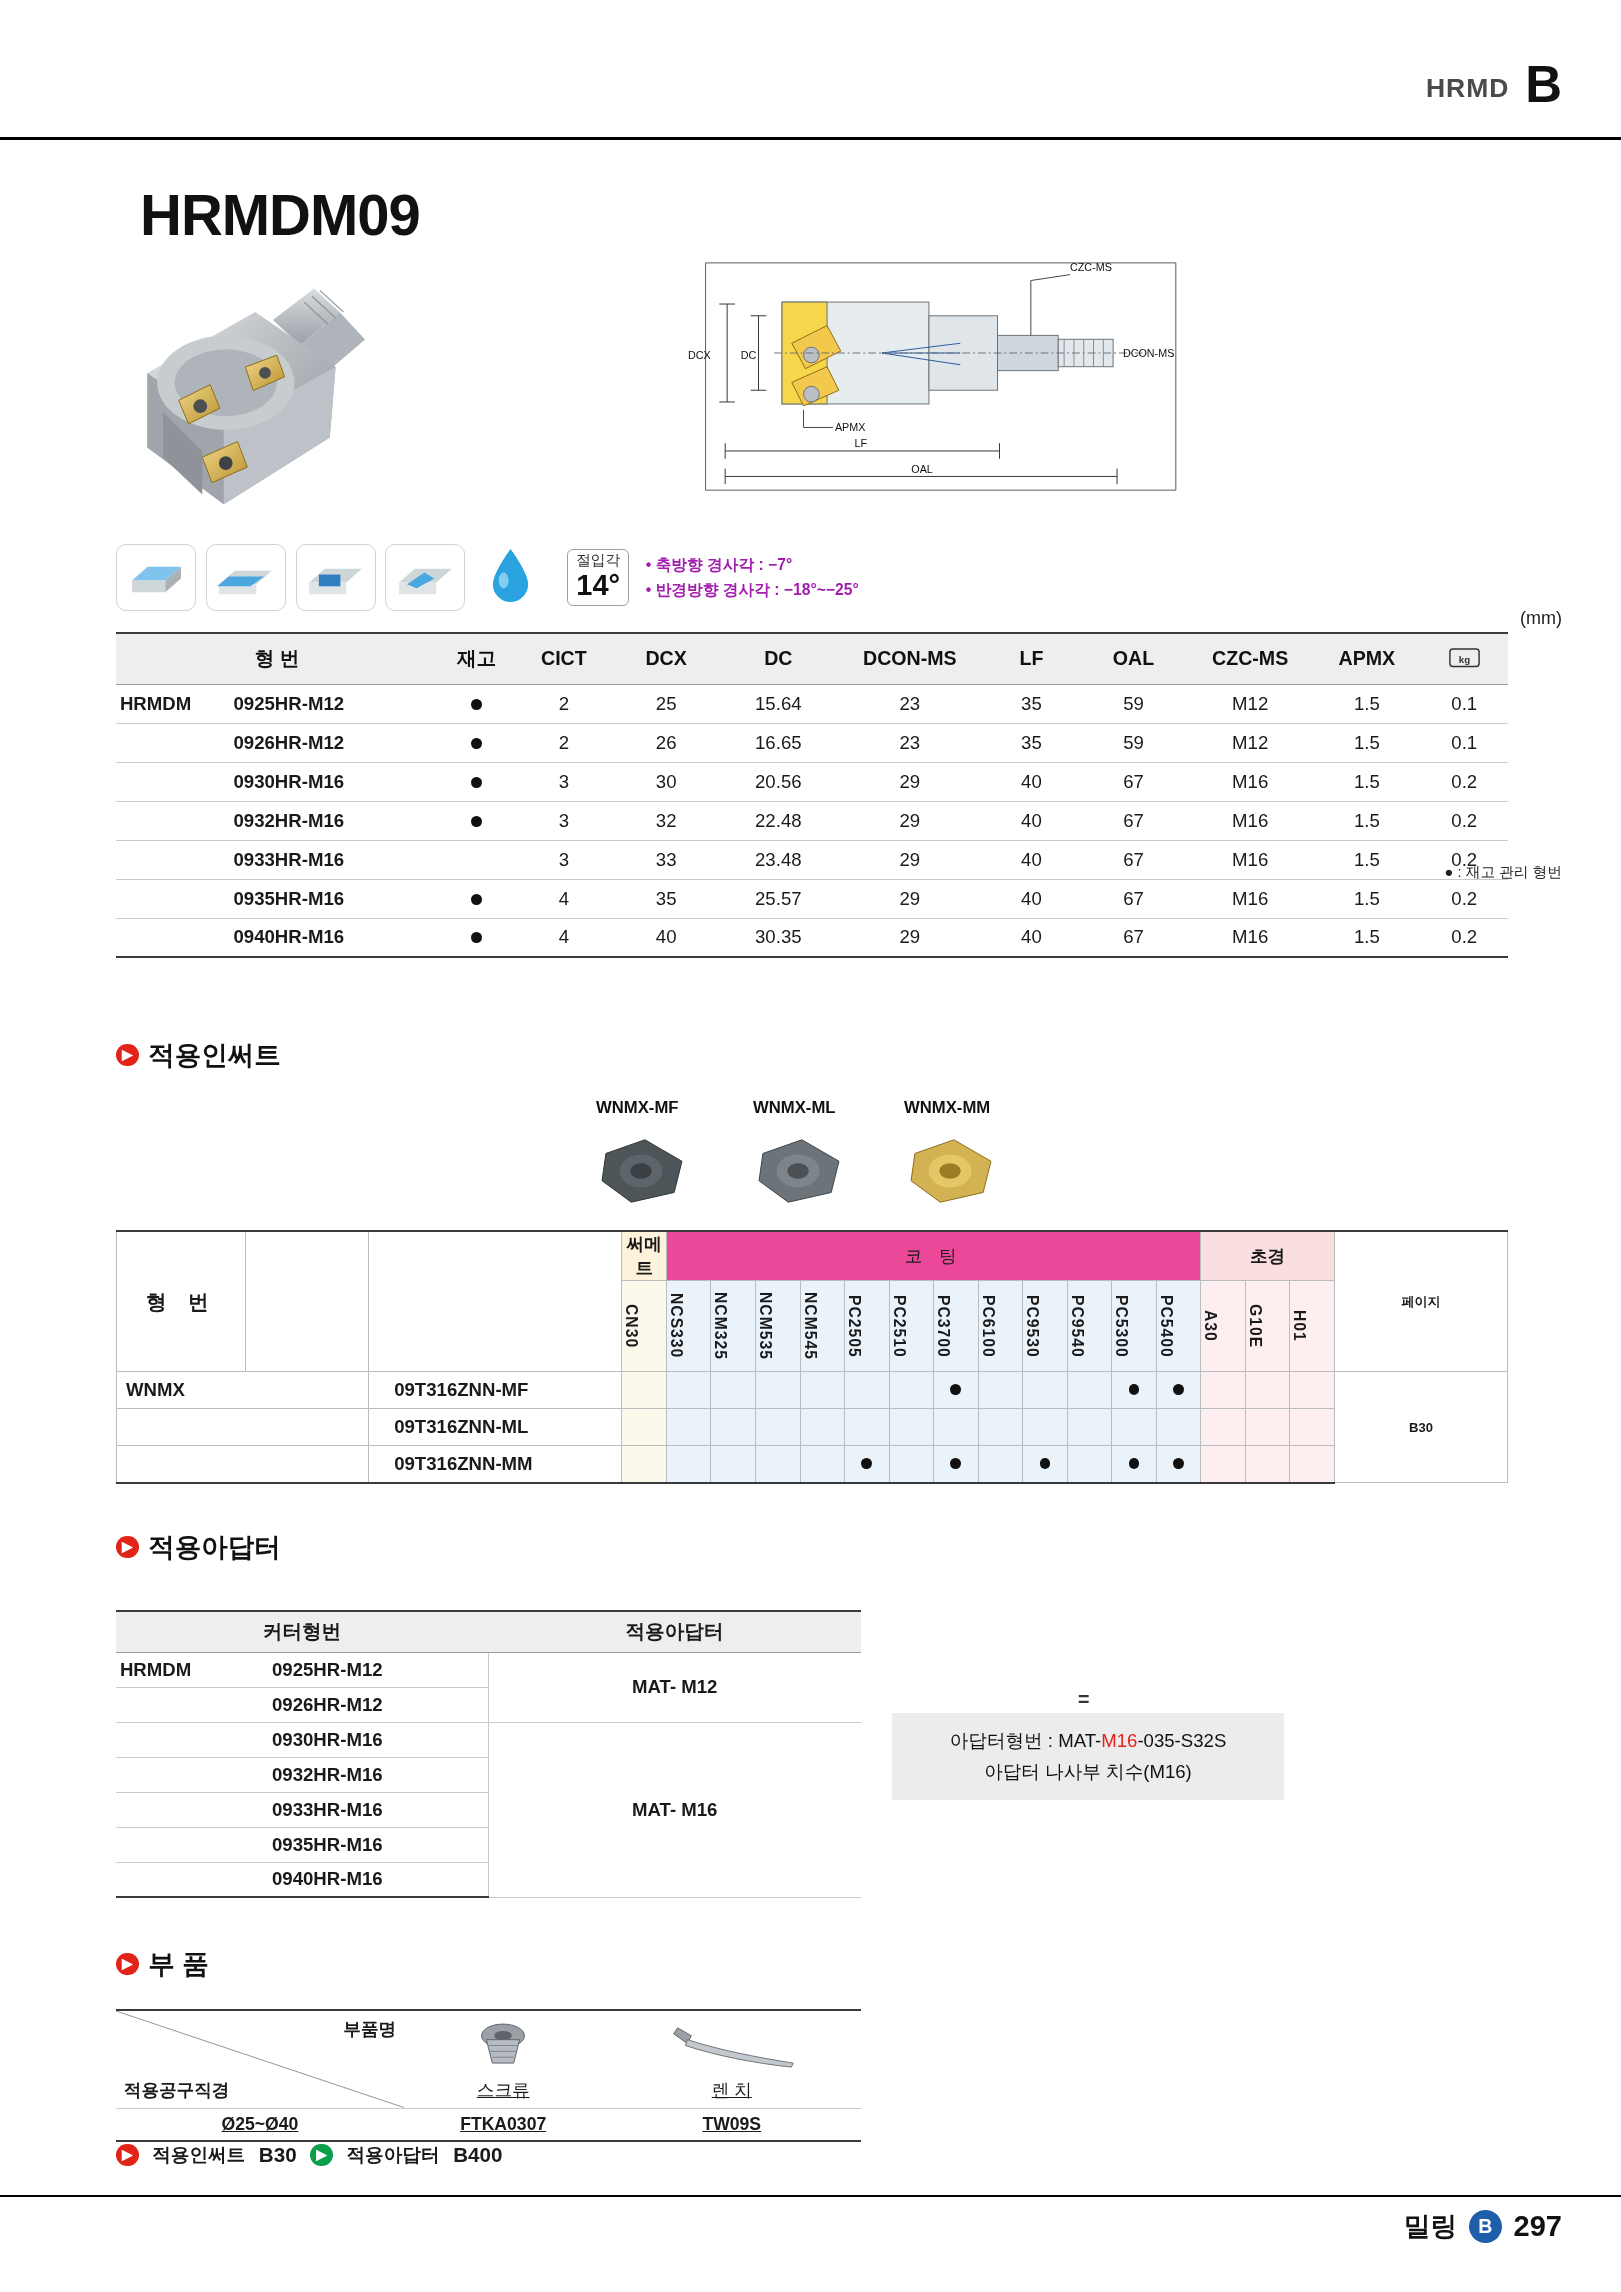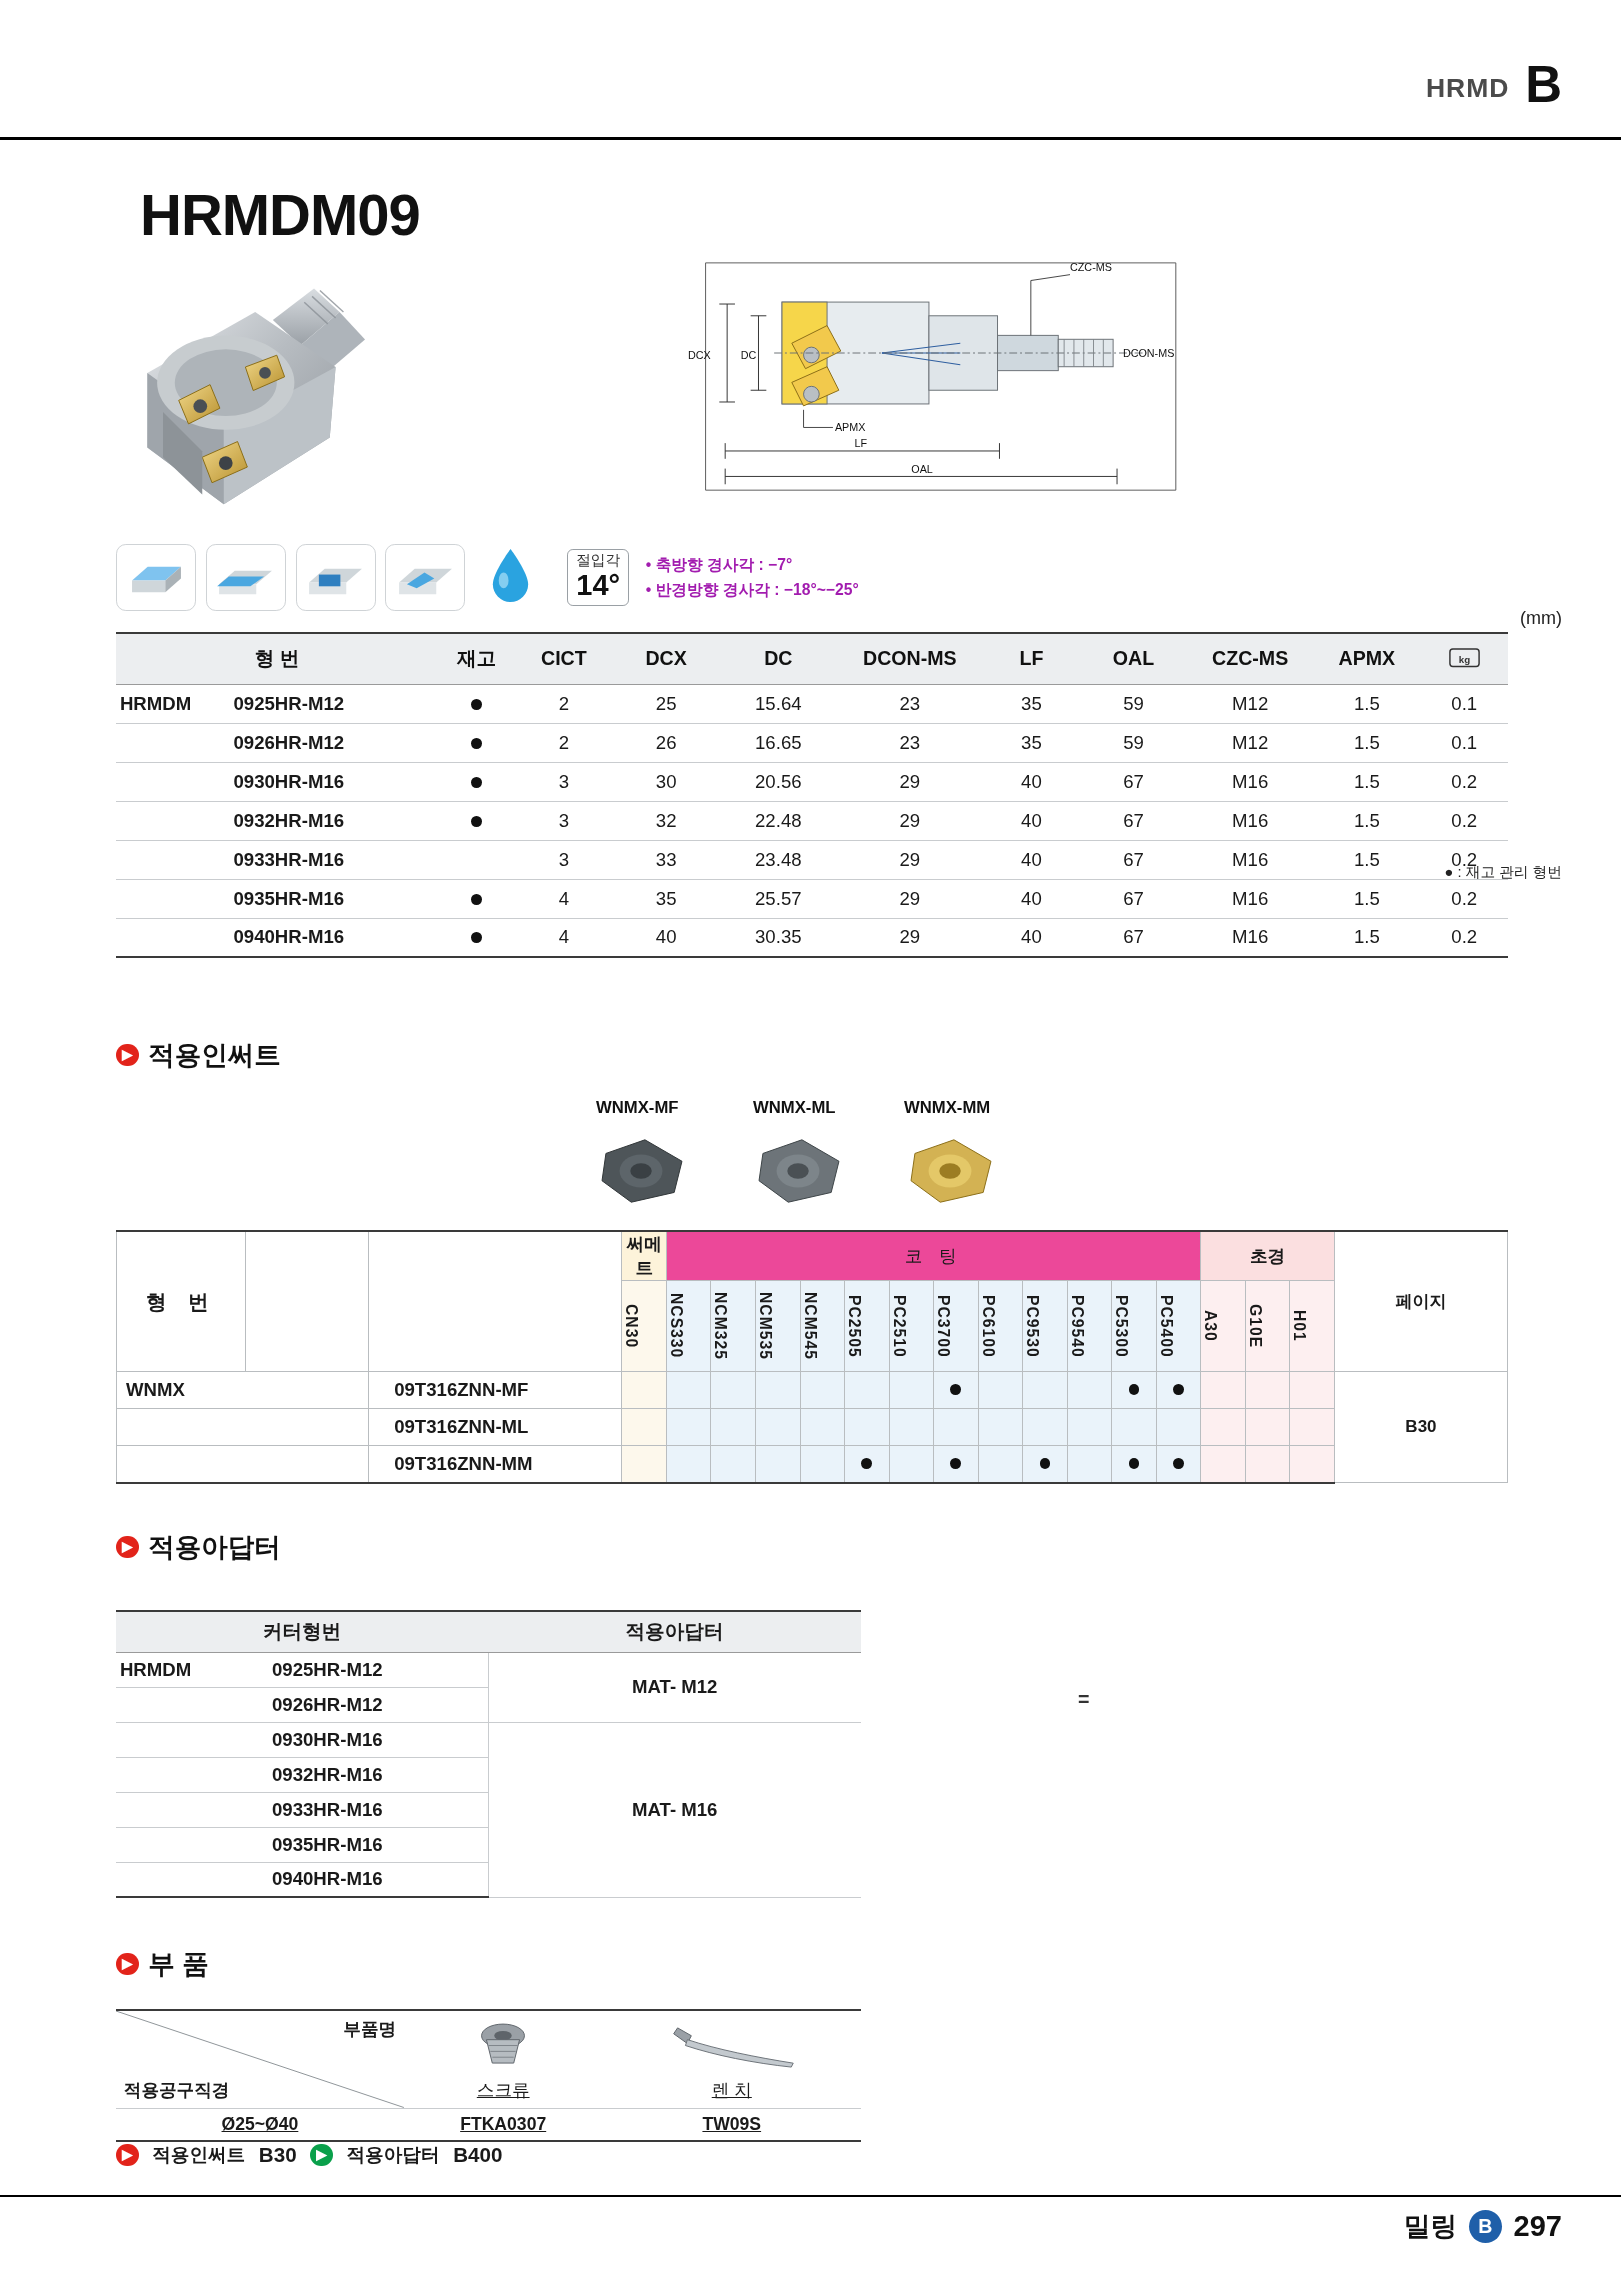--- a/index.html
+++ b/index.html
@@ -116,21 +116,21 @@
     writing-mode: vertical-rl; text-orientation: mixed;
     height:90px; font-size:15.7px; font-weight:bold; padding:3.9px 0; white-space:nowrap;
     letter-spacing:1px;
   }
   .instab .col-cermet { background:#fdf8ec; width:43px; }
   .instab .col-coat  { background:#eaf3fa; width:43px; }
   .instab .col-carb  { background:#fdeff0; width:43px; }
   .instab .c-hyeong { width:125px; font-weight:bold; font-size:20.6px; letter-spacing:7.8px;}
   .instab .c-model { width:245px; text-align:left; padding-left:25.5px; font-weight:bold; font-size:18.6px;}
   .instab .c-series2 { width:118px; text-align:left; padding-left:9px; font-weight:bold; font-size:18.6px;}
-  .instab .c-page { width:167px; font-weight:bold; font-size:17px;margin-left:46px; }
+  .instab .c-page { width:167px; font-weight:bold; font-size:13px;margin-left:46px; }
   .instab tbody td { height:37px; }
   .instab tbody tr:last-child td { border-bottom:2px solid #3a3a3a; }
   .bdot { display:inline-block; width:10.8px; height:10.8px; border-radius:50%; background:#111; }
 
   
   .adtab {
     position:absolute; left:116px; top:1610px; width:745px;
     border-collapse:collapse; font-size:18.6px;
   }
   .adtab th {
@@ -675,20 +675,26 @@
       <td class="c-cut">0935HR-M16</td>
     </tr>
     <tr>
       <td class="c-ser"></td>
       <td class="c-cut">0940HR-M16</td>
     </tr>
   </tbody>
     </table>
 
   <div class="eqsign" style="left:1078px; top:1688px;">=</div>
+  <div class="callout" style="left:892px; top:1713px;">
+    <div>
+      <span>아답터형번 : MAT-</span><span class="red">M16</span><span>-035-S32S</span>
+    </div>
+    <div>아답터 나사부 치수(M16)</div>
+  </div>
 
   <div class="sec-head" style="left:116px; top:1946px;">
     <span class="bullet">▶</span>
     <span>부 품</span>
   </div>
 
   <table class="parttab">
     <tbody>
         <tr class="hdrrow">
       <td class="diag">

